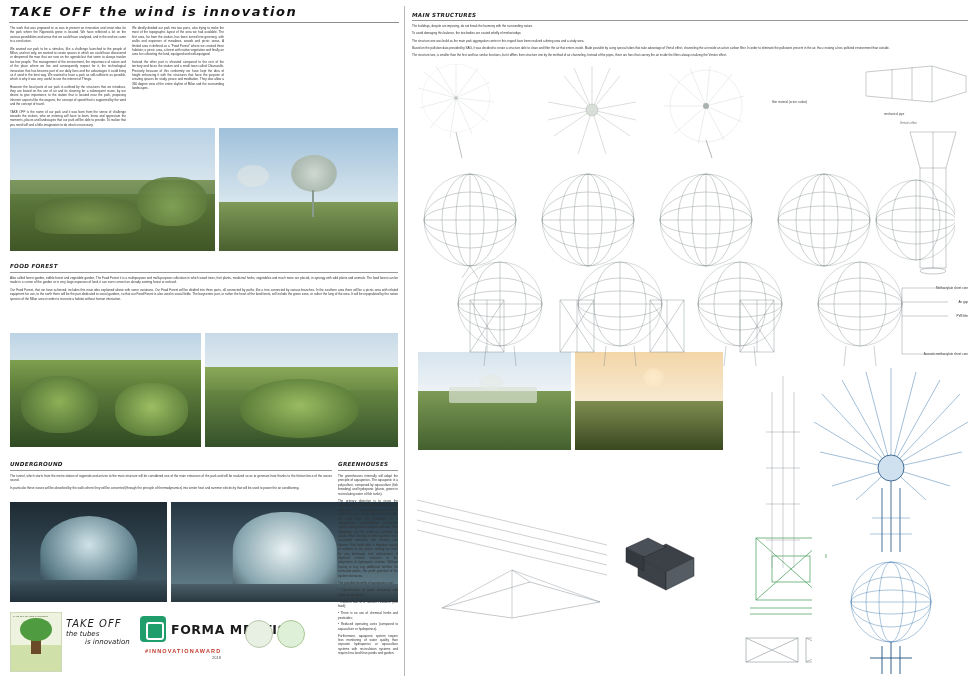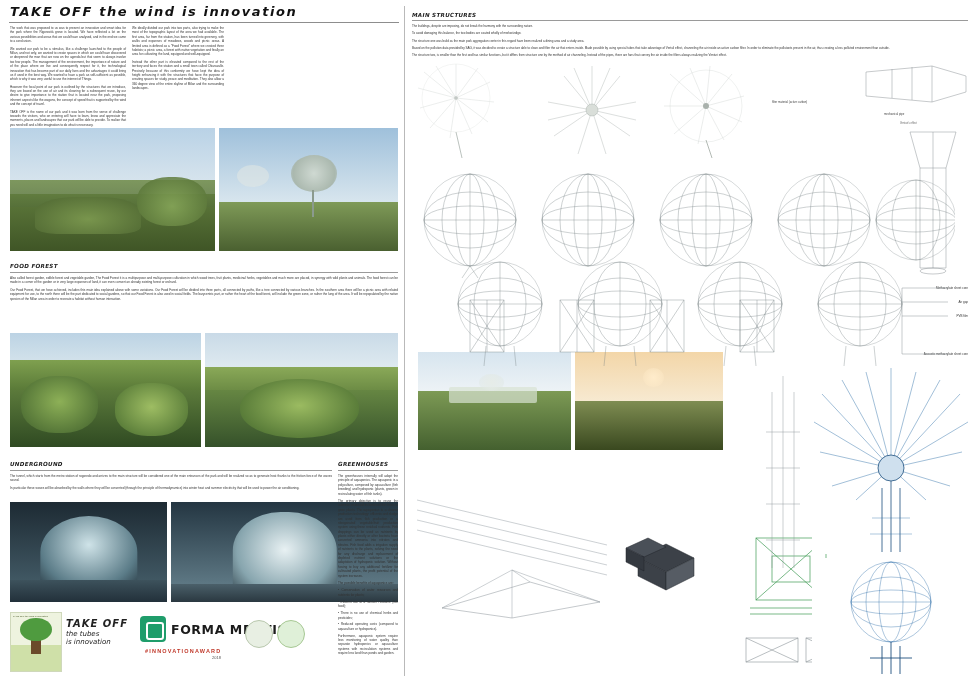--- a/index.html
+++ b/index.html
@@ -44,23 +44,23 @@
   
   #right-divider{position:absolute;left:404px;top:6px;width:1px;height:670px;background:#b9b9b9;}
 
   
   .bullets{font-size:3.1px;line-height:1.5;color:#333;}
   .bullets div{margin-bottom:2px;}
 
   
   #footer-logo-img{position:absolute;left:10px;top:612px;width:50px;height:58px;background:#eef3df;border:1px solid #cfd8bb;overflow:hidden;}
   #footer-wordmark{position:absolute;left:66px;top:618px;font-family:"DejaVu Sans",sans-serif;font-style:italic;color:#222;}
-  #footer-wordmark .l1{font-size:10px;font-weight:bold;letter-spacing:1px;}
+  #footer-wordmark .l1{font-size:10px;font-weight:normal;letter-spacing:1px;}
   #footer-wordmark .l2{font-size:7px;margin-top:1px;}
-  #footer-wordmark .l3{font-size:7px;}
+  #footer-wordmark .l3{font-size:7px;margin-left:19px;}
   #forma-mentis{position:absolute;left:140px;top:616px;display:flex;align-items:center;gap:5px;}
   #fm-badge{width:26px;height:26px;border-radius:4px;background:#1f9d6b;position:relative;}
   #fm-text{font-family:"DejaVu Sans",sans-serif;font-size:12.5px;font-weight:bold;letter-spacing:.6px;color:#1b1b1b;}
   #award-line{position:absolute;left:145px;top:648px;font-size:5.5px;letter-spacing:1.2px;color:#c0392b;font-weight:bold;}
   #award-year{position:absolute;left:212px;top:655px;font-size:4px;color:#555;}
   #partner-badges{position:absolute;left:245px;top:620px;display:flex;gap:4px;align-items:center;}
   .pbadge{width:26px;height:26px;border-radius:50%;background:#e8efe3;border:1px solid #b9c8ae;}
 
   
   .dlabel{position:absolute;font-size:2.8px;color:#444;}

